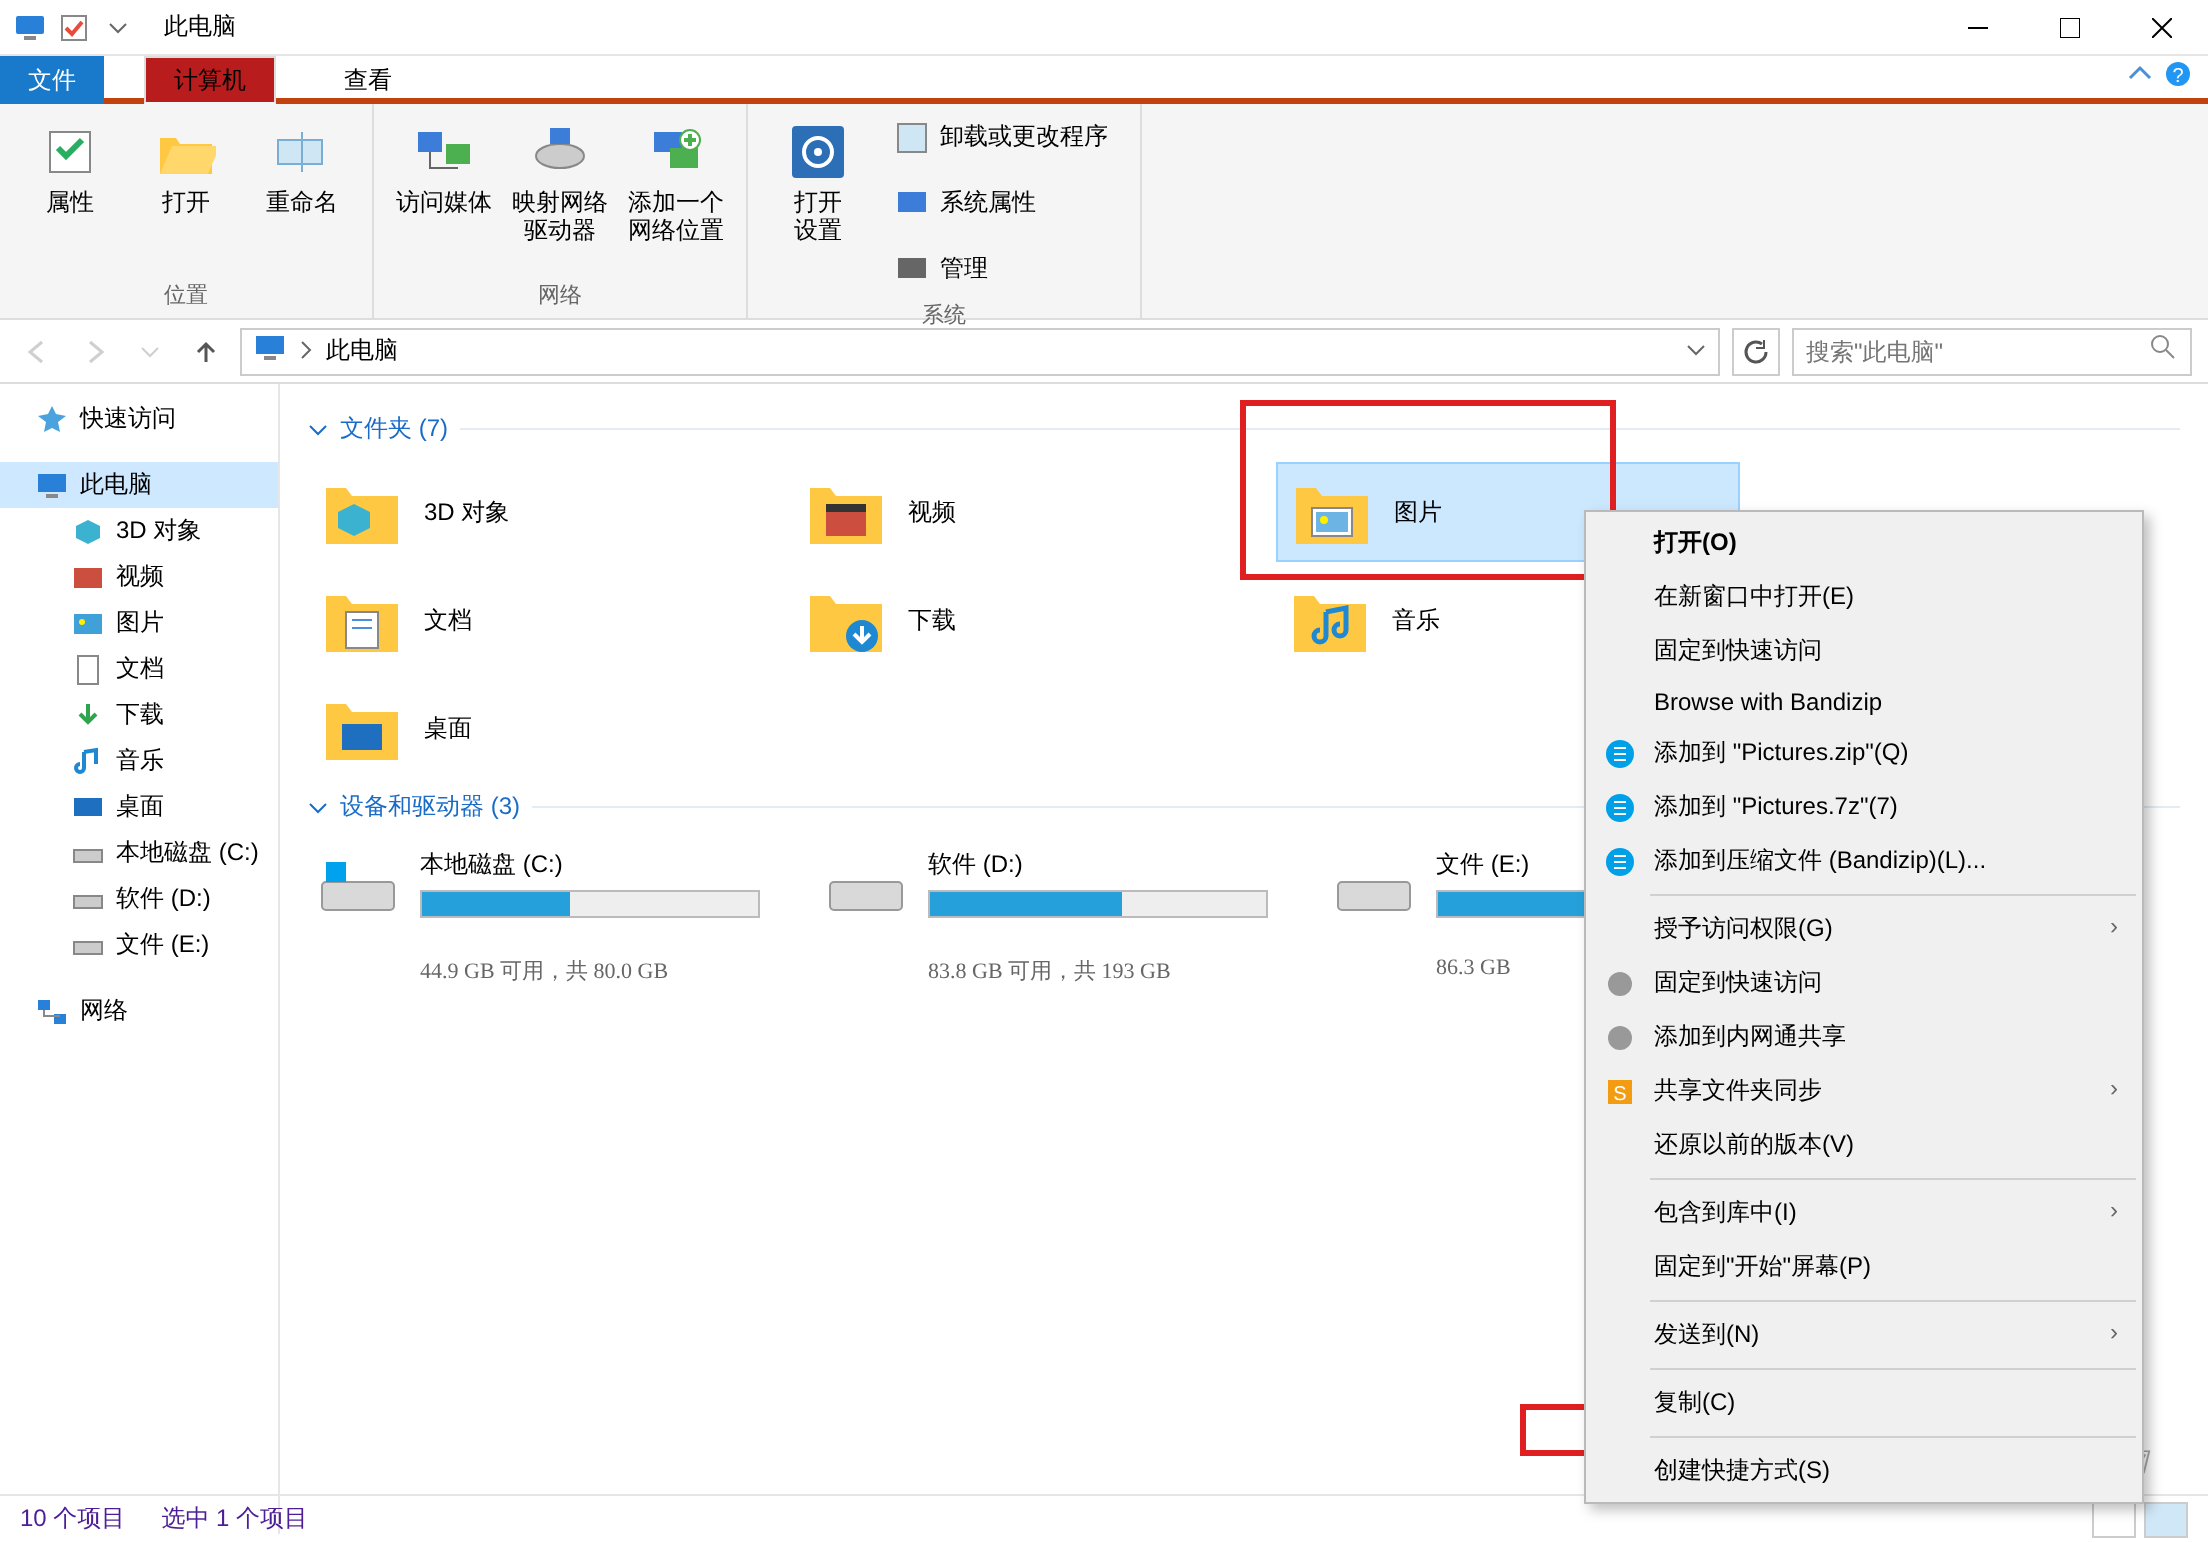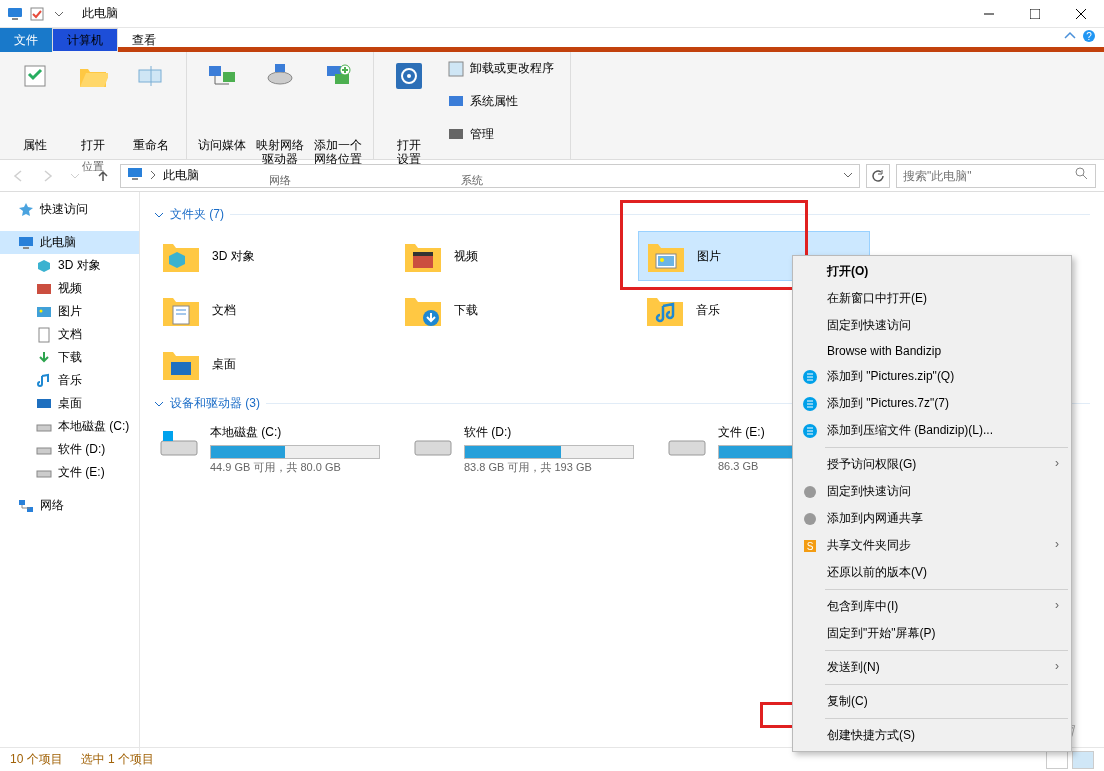--- a/index.html
+++ b/index.html
@@ -7,32 +7,32 @@
 
 
 .titlebar { height: 28px; display: flex; align-items: center; background: #fff; border-bottom: 1px solid #e6e6e6; }
 .titlebar .qat { display: flex; align-items: center; gap: 4px; padding: 0 6px; }
 .qat-icon { width: 18px; height: 18px; display: flex; align-items: center; justify-content: center; }
 .title { padding-left: 8px; font-size: 12px; }
 .win-controls { margin-left: auto; display: flex; }
 .win-btn { width: 46px; height: 28px; display: flex; align-items: center; justify-content: center; }
 
 
-.tabs { height: 24px; display: flex; background: #fff; border-bottom: 5px solid #c2410c; }
+.tabs { height: 24px; display: flex; background: #fff; border-bottom: 3px solid #c2410c; gap: 20px; }
 .tab { padding: 0 14px; height: 24px; display: flex; align-items: center; font-size: 12px; cursor: pointer; }
 .tab.file { background: #1979ca; color: #fff; }
-.tab.active { background: #1d4ed8; border: 1px solid #ddd; border-bottom: 1px solid #f5f5f5; }
+.tab.active { background: #b91c1c; border: 1px solid #ddd; border-bottom: 1px solid #f5f5f5; }
 .tabs-right { margin-left: auto; display: flex; align-items: center; padding-right: 8px; gap: 6px; }
 
 
 .ribbon { height: 108px; background: #f5f5f5; display: flex; border-bottom: 1px solid #ddd; }
 .rgroup { border-right: 1px solid #ddd; padding: 4px 8px; display: flex; flex-direction: column; }
 .rgroup-body { display: flex; gap: 4px; flex: 1; }
 .rgroup-label { text-align: center; font-size: 11px; color: #666; padding-top: 3px; }
-.rbtn { display: flex; flex-direction: column; align-items: center; justify-content: flex-start; width: 54px; padding: 4px 2px; cursor: pointer; gap: 44px; }
+.rbtn { display: flex; flex-direction: column; align-items: center; justify-content: flex-start; width: 54px; padding: 4px 2px; cursor: pointer; }
 .rbtn-icon { width: 32px; height: 32px; display: flex; align-items: center; justify-content: center; margin-bottom: 2px; }
 .rbtn-label { font-size: 12px; text-align: center; line-height: 14px; }
 .small-list { display: flex; flex-direction: column; gap: 12px; padding: 2px; }
 .small-item { display: flex; align-items: center; gap: 6px; padding: 2px 6px; cursor: pointer; font-size: 12px; }
 .small-icon { width: 16px; height: 16px; }
 
 
 .navbar { height: 32px; display: flex; align-items: center; gap: 6px; padding: 0 8px; border-bottom: 1px solid #ddd; }
 .nav-arrow { width: 22px; height: 22px; border-radius: 2px; display: flex; align-items: center; justify-content: center; opacity: .4; }
 .nav-arrow.enabled { opacity: 1; }
@@ -59,35 +59,35 @@
 .folder-icon { width: 42px; height: 42px; display: flex; align-items: center; justify-content: center; }
 .folder-label { font-size: 12px; }
 
 .drive-grid { display: flex; flex-wrap: wrap; gap: 10px; }
 .drive-item { width: 244px; display: flex; gap: 10px; padding: 4px; cursor: pointer; }
 .drive-icon { width: 42px; height: 42px; display: flex; align-items: center; justify-content: center; }
 .drive-info { flex: 1; }
 .drive-name { font-size: 12px; margin-bottom: 4px; }
 .drive-bar { width: 170px; height: 14px; border: 1px solid #bbb; background: #eee; }
 .drive-fill { height: 100%; background: #26a0da; }
-.drive-text { font-size: 11px; color: #666; margin-top: 1px; }
+.drive-text { font-size: 11px; color: #666; margin-top: 19px; font-family: Liberation Serif, serif; }
 
 
 .red-box { position: absolute; border: 3px solid #e02020; pointer-events: none; }
 
 
 .context-menu { position: absolute; left: 792px; top: 255px; width: 280px; background: #f0f0f0; border: 1px solid #bababa; box-shadow: 3px 3px 6px rgba(0,0,0,.25); font-size: 12px; padding: 2px; z-index: 100; }
 .menu-item { display: flex; padding: 5px 28px 5px 32px; cursor: pointer; position: relative; }
 .menu-item.bold { font-weight: 600; }
 .menu-divider { height: 1px; background: #d0d0d0; margin: 3px 1px 3px 30px; }
 .menu-icon { position: absolute; left: 6px; width: 18px; height: 18px; display: flex; align-items: center; justify-content: center; }
 .menu-arrow { position: absolute; right: 10px; color: #666; }
 
 
-.statusbar { position: absolute; bottom: 0; left: 0; right: 0; height: 24px; display: flex; align-items: center; padding: 0 10px; border-top: 1px solid #e6e6e6; font-size: 12px; color: #a16207; }
+.statusbar { position: absolute; bottom: 0; left: 0; right: 0; height: 24px; display: flex; align-items: center; padding: 0 10px; border-top: 1px solid #e6e6e6; font-size: 12px; color: #4c1d95; }
 .statusbar .seg { margin-right: 18px; }
 .statusbar .right { margin-left: auto; display: flex; align-items: center; gap: 4px; }
 .view-btn { width: 22px; height: 18px; border: 1px solid #ccc; }
 
 .watermark { position: absolute; right: 30px; bottom: 30px; color: #aaa; font-size: 14px; font-style: italic; }
 </style>
 </head>
 <body>
 
 <div class="titlebar">

